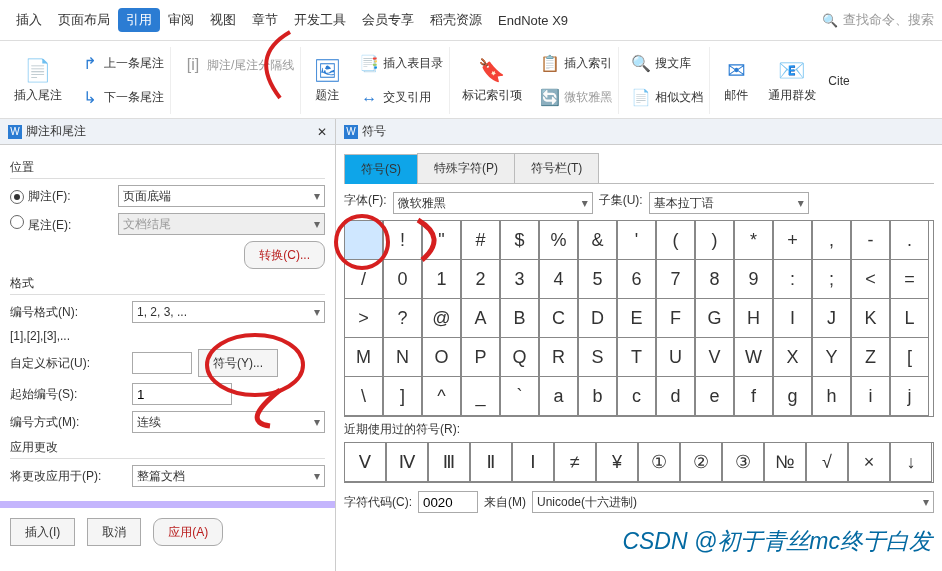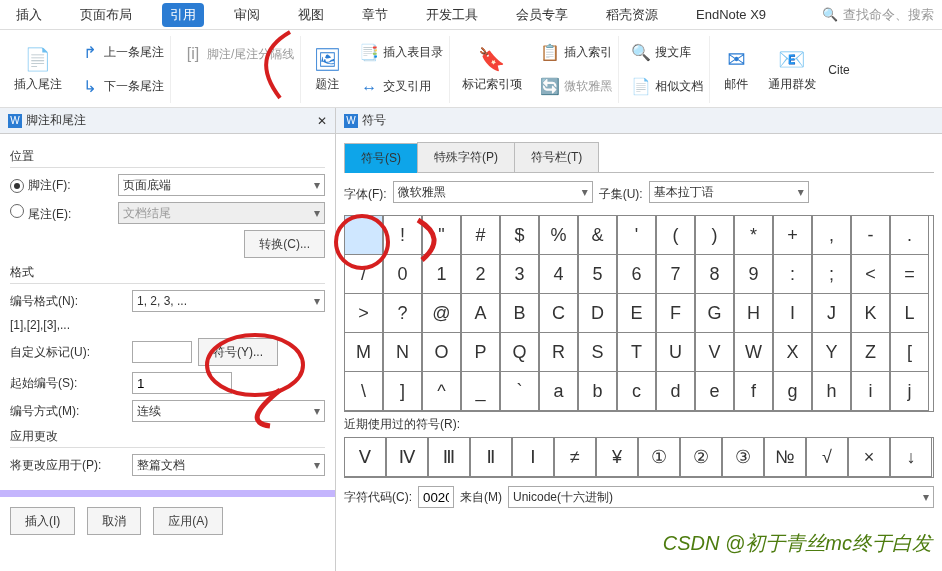--- a/index.html
+++ b/index.html
@@ -1,19 +1,19 @@
 <!DOCTYPE html>
 <html><head>
 <meta charset="utf-8">
 <style>
 * { box-sizing: border-box; font-family: "Microsoft YaHei", sans-serif; }
 body { margin: 0; width: 942px; height: 571px; background: #fff; position: relative; font-size: 12px; color: #333; overflow: hidden; }
 
 
-.tabs { display: flex; gap: 22px; padding: 4px 8px; border-bottom: 1px solid #ddd; height: 30px; align-items: center; font-size: 13px; }
+.tabs { display: flex; padding: 4px 8px; border-bottom: 1px solid #ddd; height: 41px; align-items: center; font-size: 13px; }
 .tab { padding: 3px 8px; cursor: pointer; }
 .tab.active { background: #2b7cd3; color: #fff; border-radius: 4px; }
 .search-box { margin-left: auto; color: #999; display: flex; align-items: center; gap: 4px; }
 
 
 .toolbar { display: flex; padding: 6px 8px 4px; border-bottom: 1px solid #ddd; height: 78px; gap: 6px; align-items: stretch; }
 .tgroup { display: flex; flex-direction: column; justify-content: space-around; border-right: 1px solid #eee; padding: 0 6px; }
 .tbig { display: flex; flex-direction: column; align-items: center; justify-content: center; gap: 2px; padding: 0 6px; font-size: 12px; }
 .titem { display: flex; align-items: center; gap: 4px; font-size: 12px; padding: 2px 0; white-space: nowrap; }
 .ticon { width: 20px; height: 20px; display: inline-flex; align-items: center; justify-content: center; color: #2b7cd3; font-size: 16px; }
@@ -33,38 +33,38 @@
 .row { display: flex; align-items: center; margin: 6px 0; gap: 6px; }
 .row label { width: 102px; }
 .row label.wide { width: 116px; }
 .sel { flex: 1; height: 22px; border: 1px solid #aaa; background: #fff; padding: 0 4px; display: flex; align-items: center; justify-content: space-between; }
 .sel .arrow { color: #666; }
 .sel.disabled { background: #eee; color: #999; }
 .radio, .chk { width: 14px; height: 14px; border: 1px solid #666; border-radius: 50%; margin-right: 4px; display: inline-flex; align-items: center; justify-content: center; }
 .radio.checked::after { content: ""; width: 6px; height: 6px; background: #333; border-radius: 50%; }
 .chk { border-radius: 0; }
 .btn { height: 28px; padding: 0 14px; border: 1px solid #aaa; background: #f5f5f5; display: inline-flex; align-items: center; justify-content: center; cursor: pointer; }
-.btn.disabled { color: #404040; }
+.btn.disabled { color: #b91c1c; border-radius: 9px; }
 .input { height: 22px; border: 1px solid #aaa; padding: 0 4px; }
 .panel-footer { display: flex; gap: 12px; padding: 10px; border-top: 7px solid #c4b5fd; }
 
 
 .symdlg { flex: 1; }
 .sym-tabs { display: flex; border-bottom: 1px solid #bbb; margin: 8px 8px 0; }
 .sym-tab { padding: 6px 16px; border: 1px solid #bbb; border-bottom: none; background: #eee; margin-right: -1px; }
 .sym-tab.active { background: #0ea5e9; position: relative; top: 1px; }
 .sym-body { padding: 8px; }
-.sym-row { display: flex; align-items: flex-end; gap: 6px; margin-bottom: 12px; }
+.sym-row { display: flex; align-items: flex-start; gap: 6px; margin-bottom: 6px; }
 .sym-row .sel { width: 200px; flex: none; }
 .grid { display: grid; grid-template-columns: repeat(14, 42px); gap: 0; border: 1px solid #888; }
 .cell { width: 42px; height: 40px; border: 1px solid #888; margin: -1px 0 0 -1px; display: flex; align-items: center; justify-content: center; font-size: 18px; cursor: pointer; background: #fff; }
 .cell.sel { background: #cfe7ff; }
 .recent { display: grid; grid-template-columns: repeat(14, 42px); border: 1px solid #888; margin-top: 4px; }
 .bottom-row { display: flex; align-items: center; gap: 6px; margin-top: 8px; justify-content: center; }
-.watermark { position: absolute; right: 10px; bottom: 14px; color: #4d7c0f; font-size: 20px; font-style: italic; pointer-events: none; }
+.watermark { position: absolute; right: 10px; bottom: 14px; color: #0369a1; font-size: 23px; font-style: italic; pointer-events: none; }
 
 
 .anno { position: absolute; pointer-events: none; }
 </style>
 </head>
 <body>
 
 <div class="tabs">
   <div class="tab">插入</div>
   <div class="tab">页面布局</div>
@@ -337,21 +337,21 @@
           <div class="cell">①</div>
           <div class="cell">②</div>
           <div class="cell">③</div>
           <div class="cell">№</div>
           <div class="cell">√</div>
           <div class="cell">×</div>
           <div class="cell">↓</div>
         </div>
       <div class="bottom-row">
         <span>字符代码(C):</span>
-        <input class="input" style="width: 36px;" value="0020">
+        <input class="input" style="width: 60px;" value="0020">
         <span>来自(M)</span>
         <div class="sel" style="width:160px">
             <span>Unicode(十六进制)</span>
             <span class="arrow">▾</span>
           </div>
       </div>
     </div>
   </div>
 </div>
 

